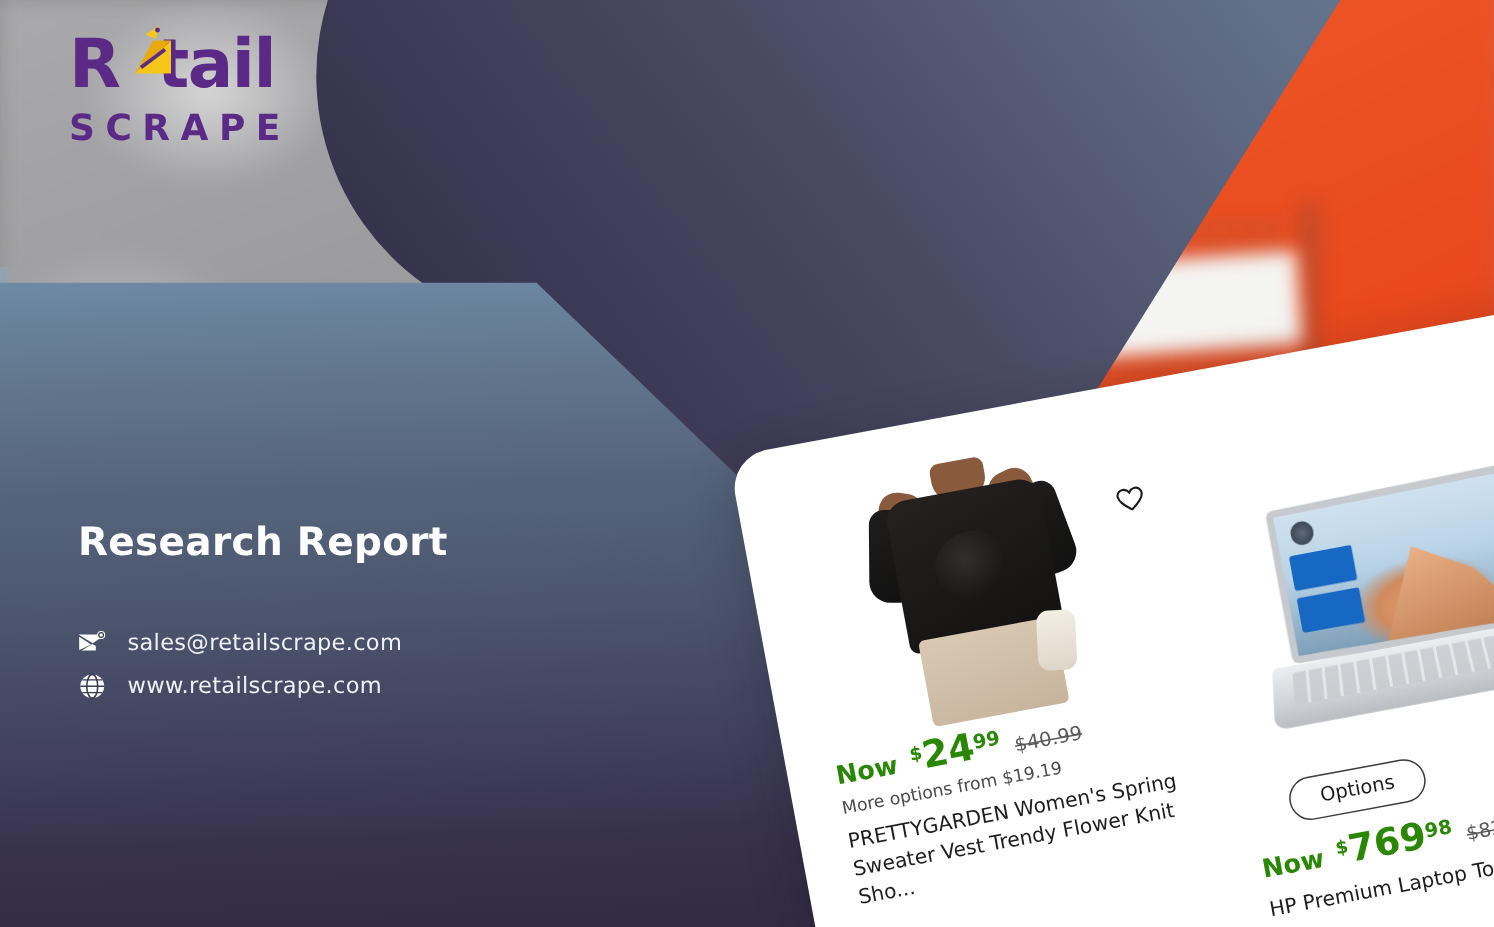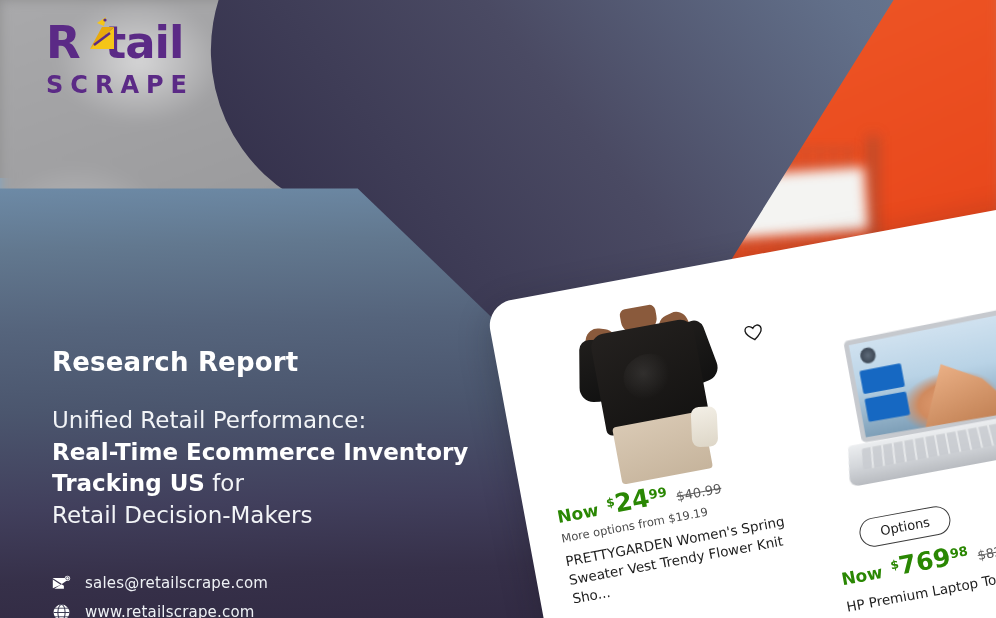--- a/index.html
+++ b/index.html
@@ -315,26 +315,20 @@
           <circle cx="21" cy="5" r="1.6" fill="#5b2a86"></circle>
           <path d="M10 30 L26 18" stroke="#5b2a86" stroke-width="2.4" fill="none"></path>
         </svg>
       </span>
     </div>
     <div class="logo-row2">SCRAPE</div>
   </div>
 
   <div class="content">
     <div class="kicker">Research Report</div>
-    <div class="headline">
-      <span>Unified Retail Performance:</span><br>
-      <b>Real-Time Ecommerce Inventory Tracking US</b>
-      <span>for</span><br>
-      <span>Retail Decision-Makers</span>
-    </div>
 
     <div class="contacts">
       <div class="contact-row">
         <span class="contact-ico">
           <svg viewBox="0 0 24 24" fill="#ffffff">
             <path d="M1 7 L11 13.5 L1 18 Z"></path>
             <path d="M1 5.5 L12.5 12.5 L21 6.5 L21 5 L1 5 Z"></path>
             <path d="M3 18.5 L12 13 L15 14.8 L15 18.5 Z"></path>
             <circle cx="19.5" cy="5.5" r="3.4" fill="#ffffff"></circle>
             <circle cx="19.5" cy="5.5" r="2" fill="none" stroke="#3a3a52" stroke-width="1"></circle>

